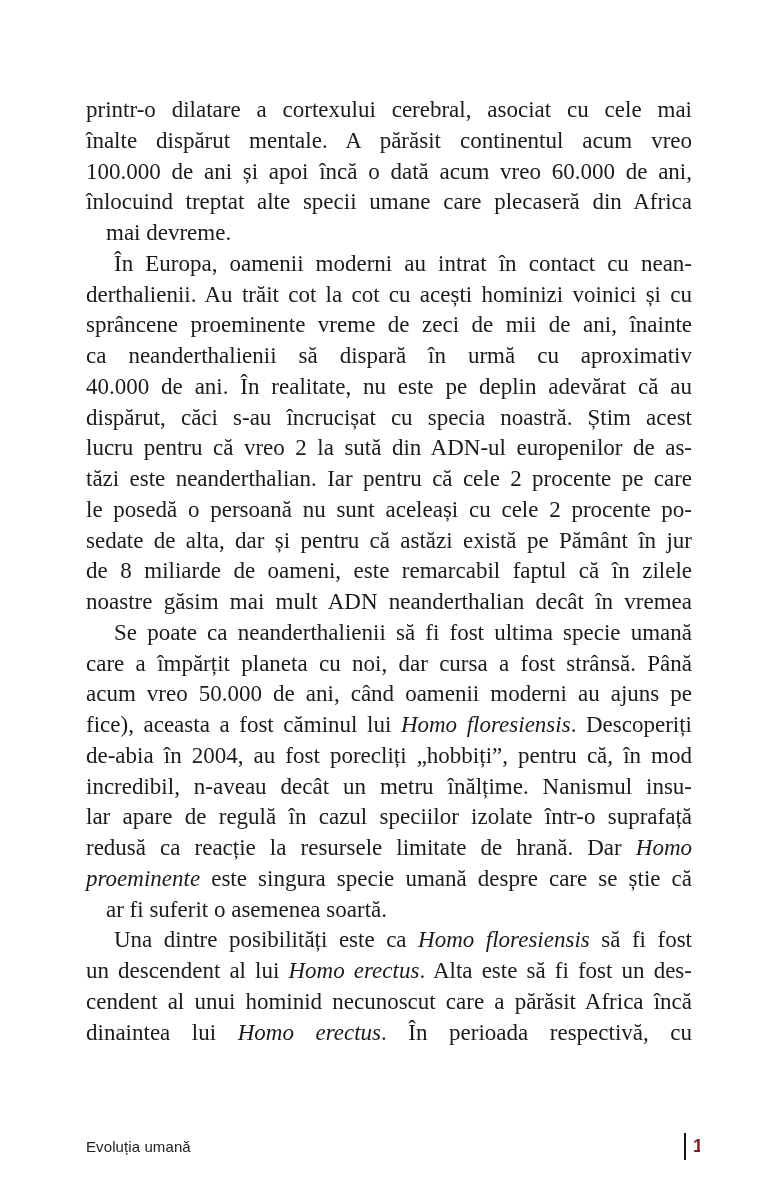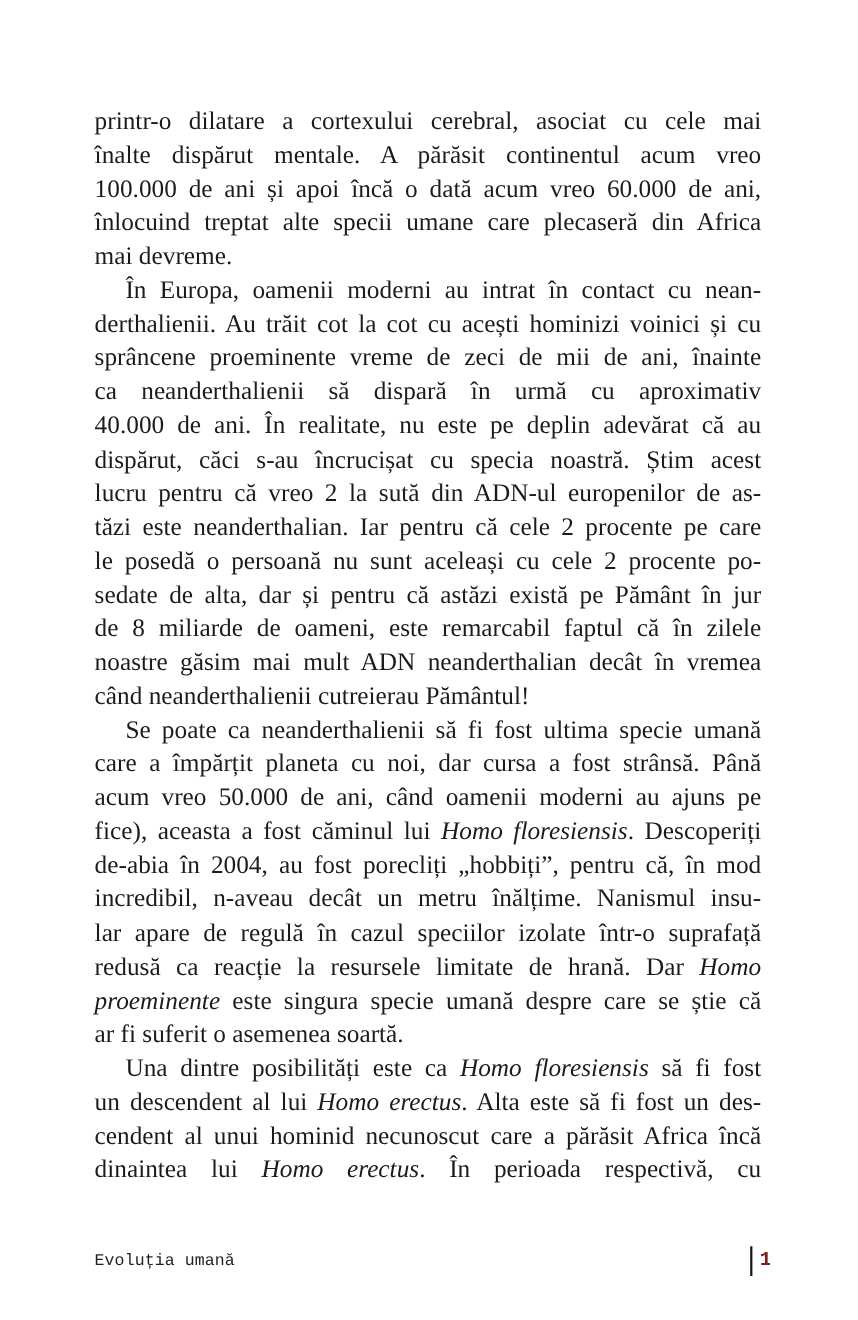--- a/index.html
+++ b/index.html
@@ -20,33 +20,33 @@
     width: 606px;
   }
   .line {
     font-size: 23px;
     line-height: 30.75px;
     text-align: justify;
     text-align-last: justify;
     white-space: normal;
     color: #1b1b1b;
   }
-  .line.end { text-align-last: left; }
+  .line.end { text-align-last: left; margin-left: 20px; }
   .line.indent { text-indent: 28px; }
   .line em { }
   .footer {
     position: absolute;
     left: 86px;
     top: 1130px;
     width: 637px;
     height: 32px;
     display: flex;
     justify-content: space-between;
     align-items: center;
-    font-family: Liberation Mono, monospace;
+    font-family: Liberation Sans, sans-serif;
   }
   .footer-title {
     font-size: 15px;
     color: #222222;
     letter-spacing: 0.1px;
   }
   .footer-page {
     display: flex;
     align-items: center;
     gap: 7px;
@@ -77,21 +77,20 @@
       <div class="line"><span>sprâncene proeminente vreme de zeci de mii de ani, înainte</span></div>
       <div class="line"><span>ca neanderthalienii să dispară în urmă cu aproximativ</span></div>
       <div class="line"><span>40.000 de ani. În realitate, nu este pe deplin adevărat că au</span></div>
       <div class="line"><span>dispărut, căci s-au încrucișat cu specia noastră. Știm acest</span></div>
       <div class="line"><span>lucru pentru că vreo 2 la sută din ADN-ul europenilor de as-</span></div>
       <div class="line"><span>tăzi este neanderthalian. Iar pentru că cele 2 procente pe care</span></div>
       <div class="line"><span>le posedă o persoană nu sunt aceleași cu cele 2 procente po-</span></div>
       <div class="line"><span>sedate de alta, dar și pentru că astăzi există pe Pământ în jur</span></div>
       <div class="line"><span>de 8 miliarde de oameni, este remarcabil faptul că în zilele</span></div>
       <div class="line"><span>noastre găsim mai mult ADN neanderthalian decât în vremea</span></div>
-      <div class="line end"><span>când neanderthalienii cutreierau Pământul!</span></div>
       <div class="line indent"><span>Se poate ca neanderthalienii să fi fost ultima specie umană</span></div>
       <div class="line"><span>care a împărțit planeta cu noi, dar cursa a fost strânsă. Până</span></div>
       <div class="line"><span>acum vreo 50.000 de ani, când oamenii moderni au ajuns pe</span></div>
       <div class="line"><span>fice), aceasta a fost căminul lui </span><em>Homo floresiensis</em><span>. Descoperiți</span></div>
       <div class="line"><span>de-abia în 2004, au fost porecliți „hobbiți”, pentru că, în mod</span></div>
       <div class="line"><span>incredibil, n-aveau decât un metru înălțime. Nanismul insu-</span></div>
       <div class="line"><span>lar apare de regulă în cazul speciilor izolate într-o suprafață</span></div>
       <div class="line"><span>redusă ca reacție la resursele limitate de hrană. Dar </span><em>Homo</em></div>
       <div class="line"><em>proeminente</em><span> este singura specie umană despre care se știe că</span></div>
       <div class="line end"><span>ar fi suferit o asemenea soartă.</span></div>

